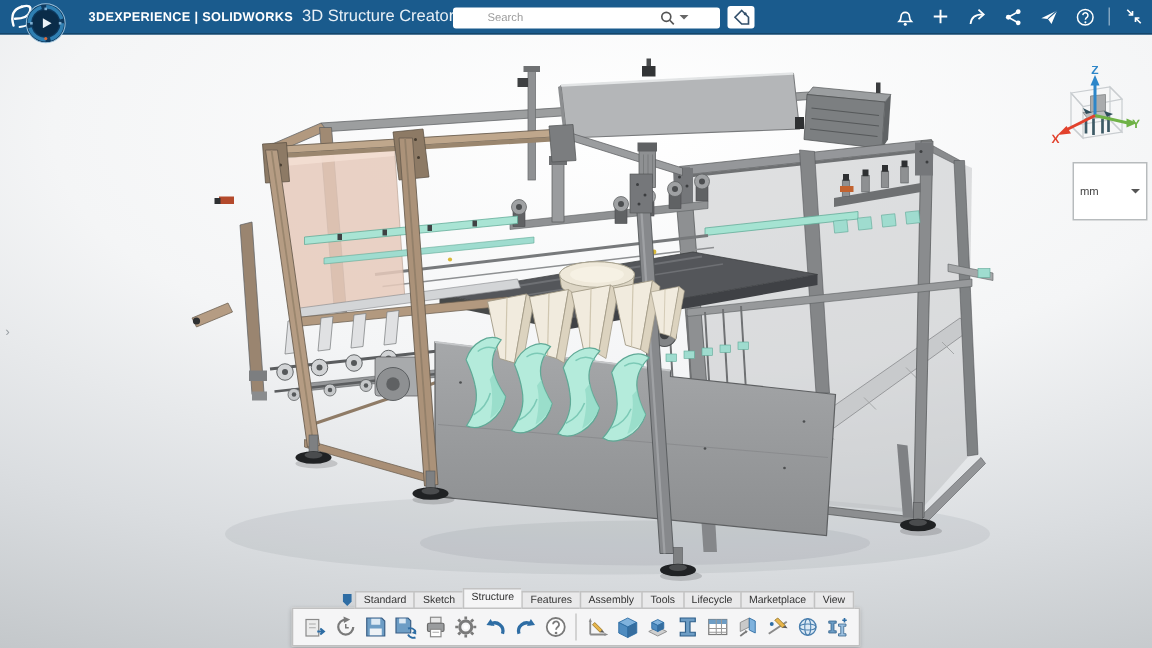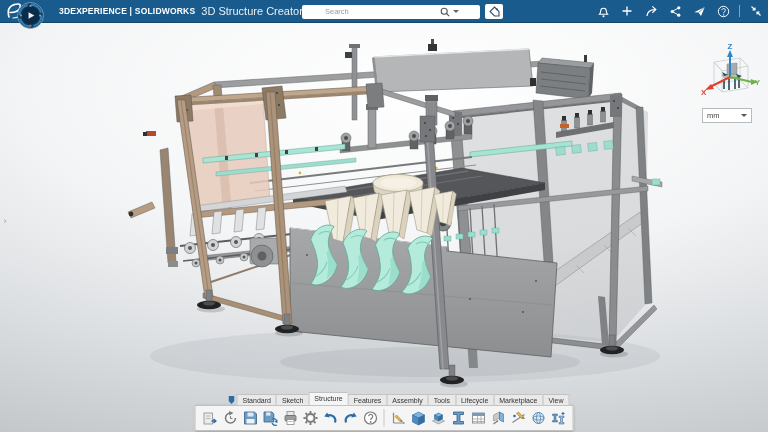--- a/index.html
+++ b/index.html
@@ -30,22 +30,22 @@
   .hsep{width:1px;height:12px;background:rgba(255,255,255,.45);}
 
   
   .viewport{position:absolute;top:22px;left:0;right:0;bottom:0;
             background:radial-gradient(120% 95% at 55% 16%, #ffffff 0%, #f4f5f6 42%, #dadde0 74%, #c3c7ca 100%);
             overflow:hidden;}
   .model-svg{position:absolute;top:0;left:0;width:768px;height:410px;}
   .expander{position:absolute;left:0px;top:188px;width:10px;height:22px;border:none;background:transparent;
             color:#9aa0a4;font-size:9px;cursor:pointer;padding:0;line-height:22px;}
   .triad{position:absolute;right:6px;top:22px;width:66px;height:62px;cursor:pointer;}
-  .units{position:absolute;right:16px;top:86px;width:40px;height:13px;background:#fff;border:1px solid #b7bbbd;
-         display:flex;align-items:center;justify-content:space-between;padding:0 4px;cursor:pointer;}
+  .units{position:absolute;right:3px;top:86px;width:40px;height:13px;background:#fff;border:1px solid #b7bbbd;
+         display:flex;align-items:center;justify-content:space-between;padding:12px 4px;cursor:pointer;}
   .units span{font-size:7.5px;color:#444;}
   .units .chev{width:0;height:0;border-left:3px solid transparent;border-right:3px solid transparent;border-top:3.5px solid #555;}
 
   
   .toolbar{position:absolute;left:50%;bottom:1px;transform:translateX(-50%);z-index:20;}
   .tabs{display:flex;align-items:flex-end;margin-left:34px;margin-bottom:-1px;position:relative;z-index:2;}
   .pin{margin-right:2px;margin-bottom:2px;}
   .tab{font-size:7px;color:#333;background:#e9e9ea;border:1px solid #c2c2c2;border-right:none;
        padding:2px 5px 1px;cursor:pointer;font-family:"Liberation Sans",sans-serif;line-height:1;}
   .tab:last-child{border-right:1px solid #c2c2c2;}

